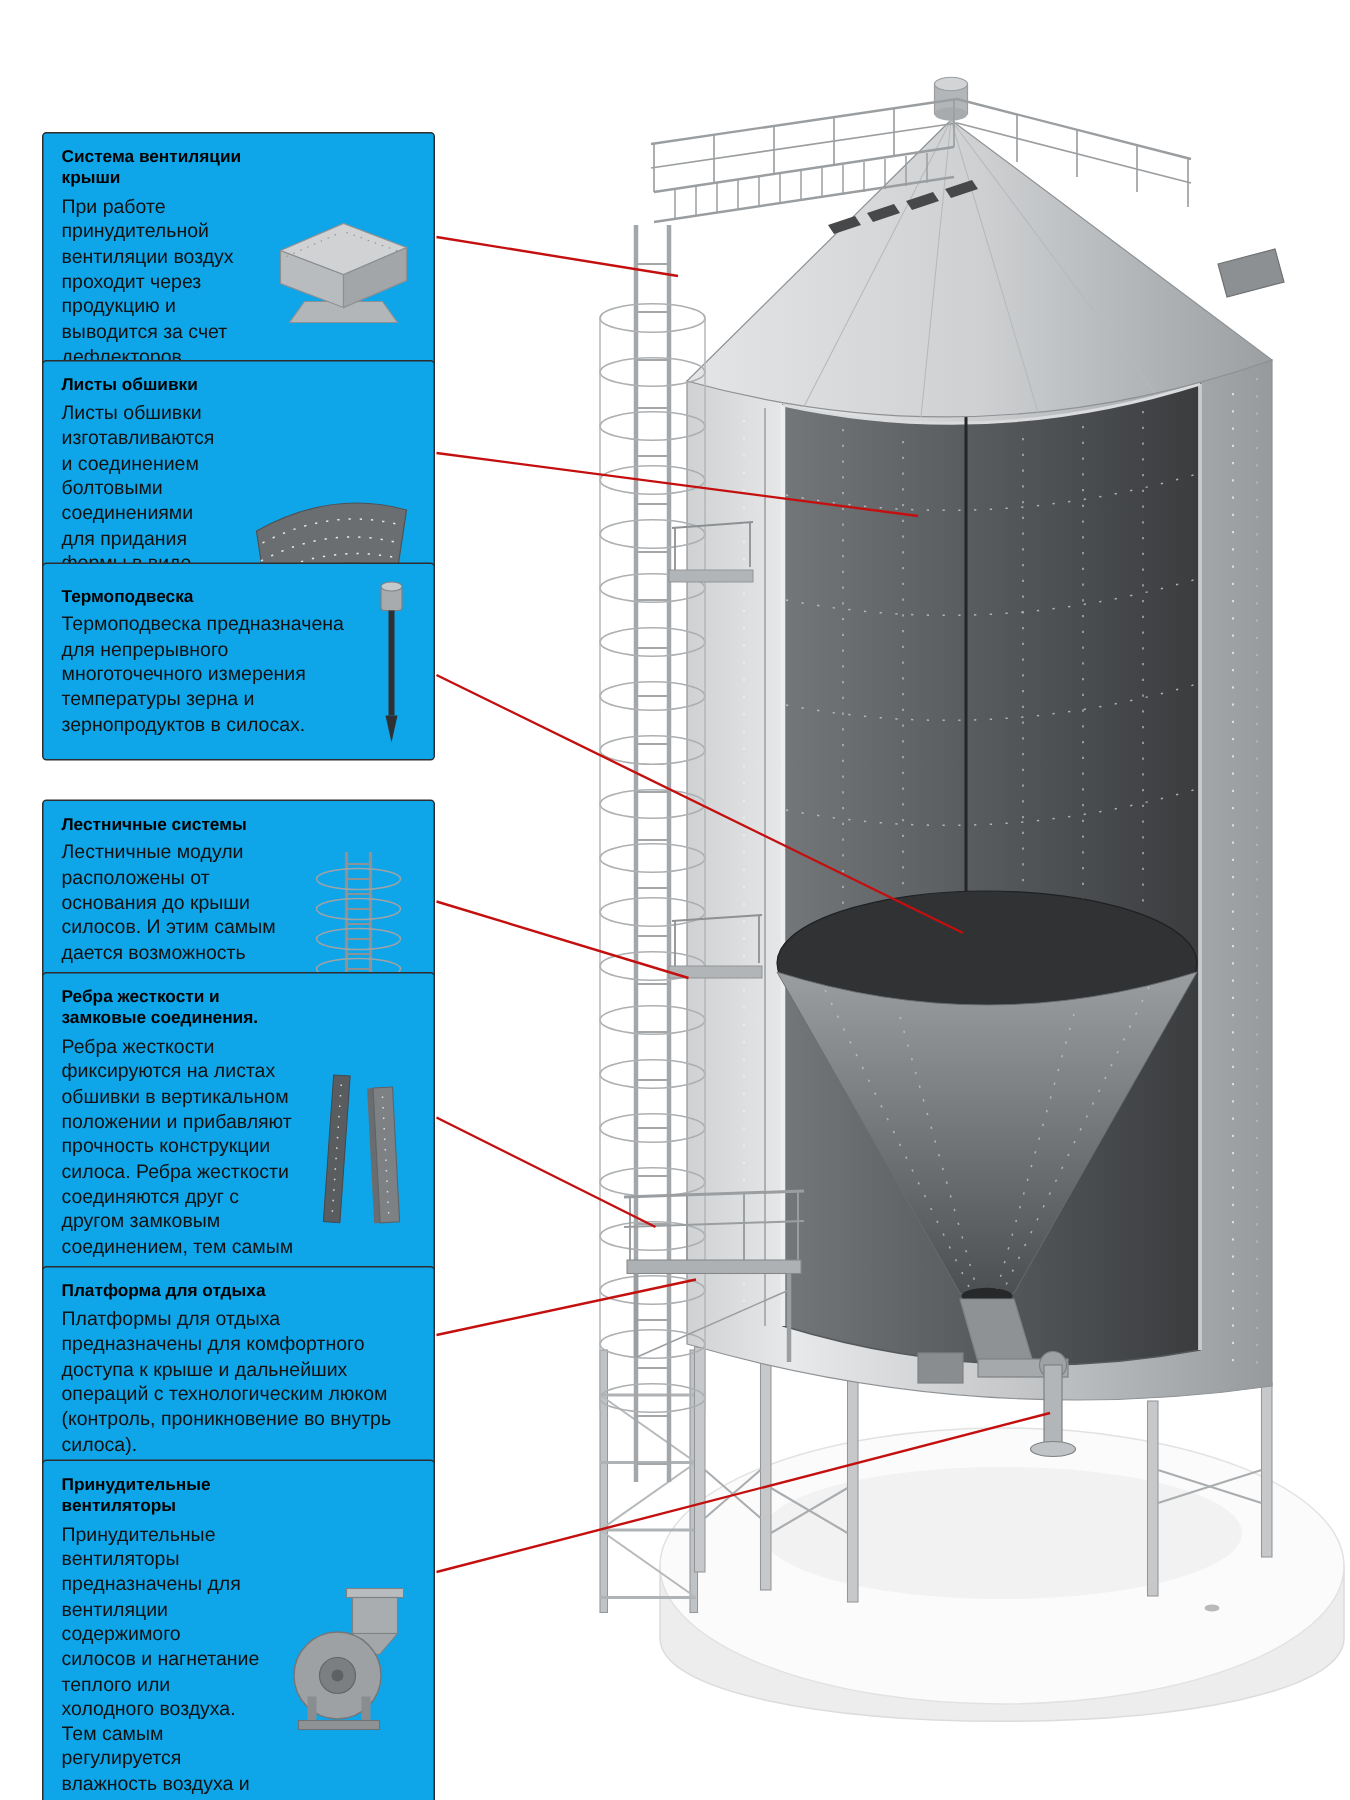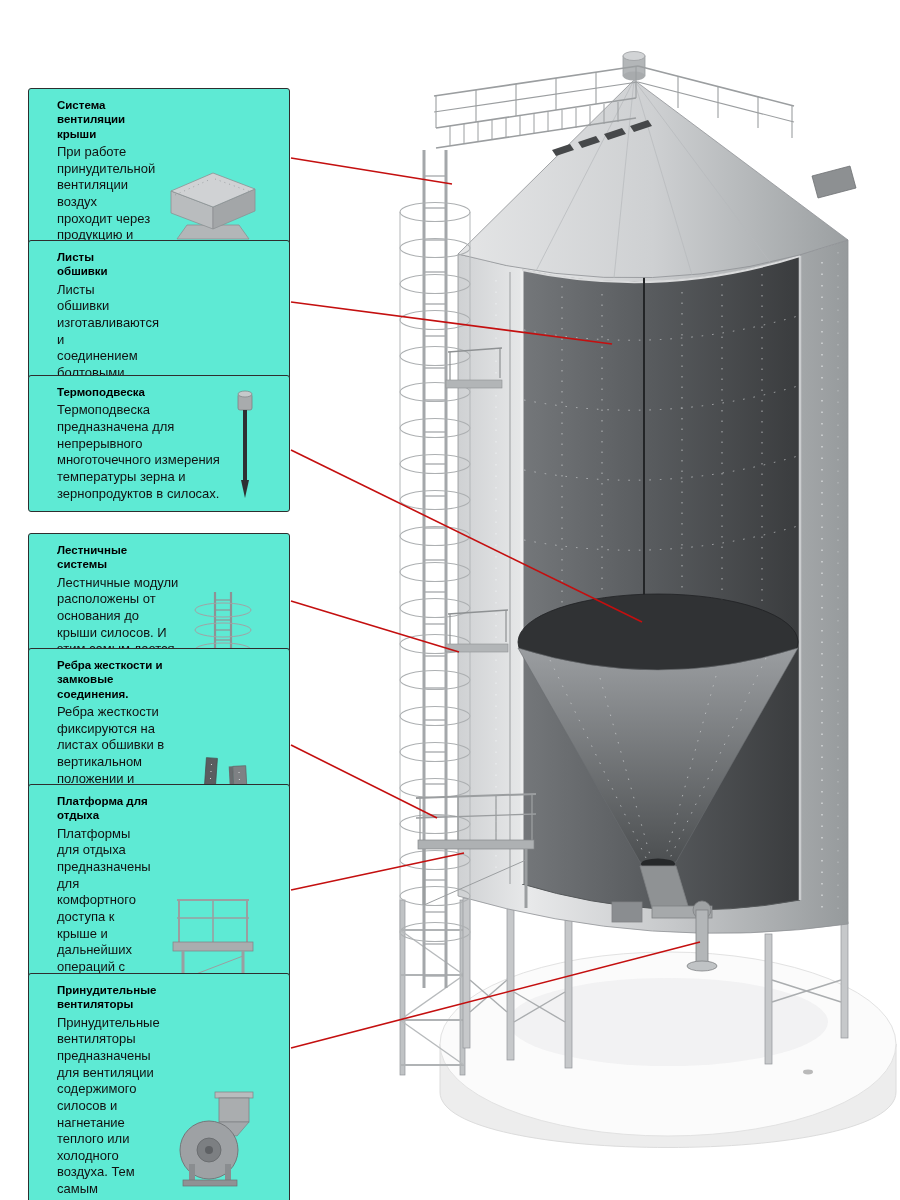--- a/index.html
+++ b/index.html
@@ -2,33 +2,33 @@
 <html><head>
 <meta charset="utf-8">
 <style>
   html,body{margin:0;padding:0;background:#ffffff;}
   .canvas{
     position:relative;width:900px;height:1200px;background:#ffffff;
     font-family:"Liberation Sans","DejaVu Sans",sans-serif;overflow:hidden;
   }
   .callout{
     position:absolute;left:28px;width:262px;box-sizing:border-box;
-    border:1px solid #2e2e2e;border-radius:3px;background:#5eead4;
-    padding:9px 28px;display:flex;gap:8px;align-items:center;z-index:5;
+    border:1px solid #2e2e2e;border-radius:3px;background:#0ea5e9;
+    padding:9px 12px;display:flex;gap:8px;align-items:center;z-index:5;
   }
   .callout .text{flex:1 1 auto;min-width:0;}
   .callout h3{font-size:11.5px;line-height:1.25;margin:0 0 3px 0;color:#000;font-weight:bold;}
   .callout p{font-size:13px;line-height:1.28;margin:0;color:#111;}
   .callout .art{flex:0 0 auto;display:flex;align-items:center;justify-content:center;}
   .c1{top:88px;min-height:132px;}
   .c2{top:240px;min-height:130px;align-items:flex-end;}
   .c3{top:375px;min-height:128px;}
   .c4{top:533px;min-height:132px;}
   .c5{top:648px;min-height:134px;}
-  .c6{top:784px;min-height:130px;}
+  .c6{top:844px;min-height:130px;flex-direction:column;}
   .c7{top:973px;min-height:150px;}
   .silo{position:absolute;left:300px;top:0;z-index:1;}
   .connectors{position:absolute;left:0;top:0;z-index:4;pointer-events:none;}
 </style>
 </head>
 <body>
 
 <div class="canvas">
 
   <svg class="silo" width="600" height="1200" viewBox="0 0 600 1200">

